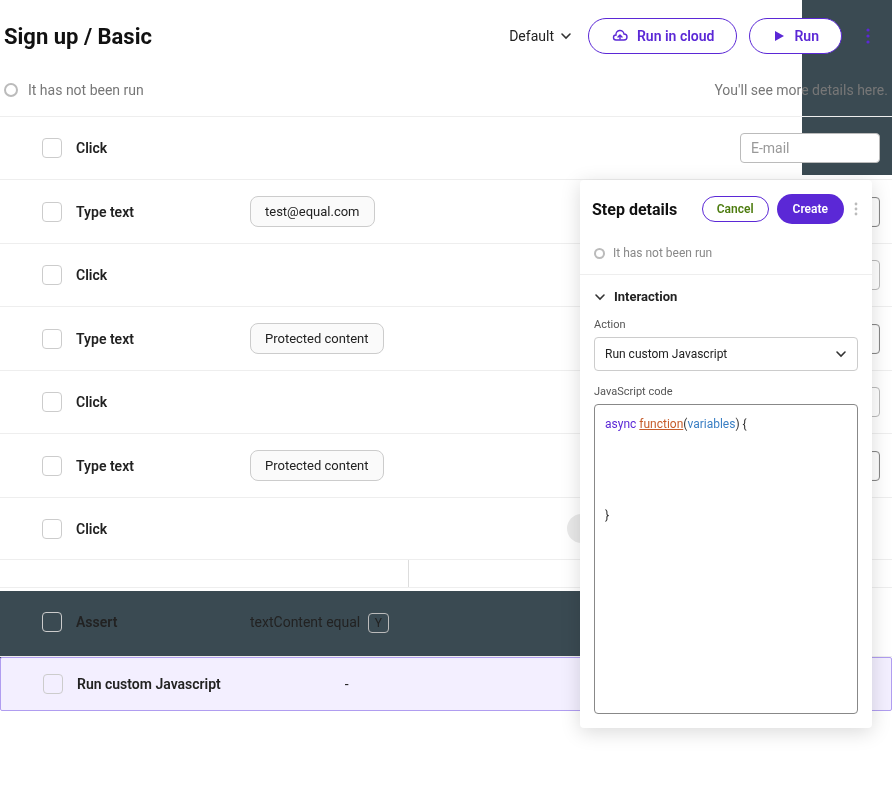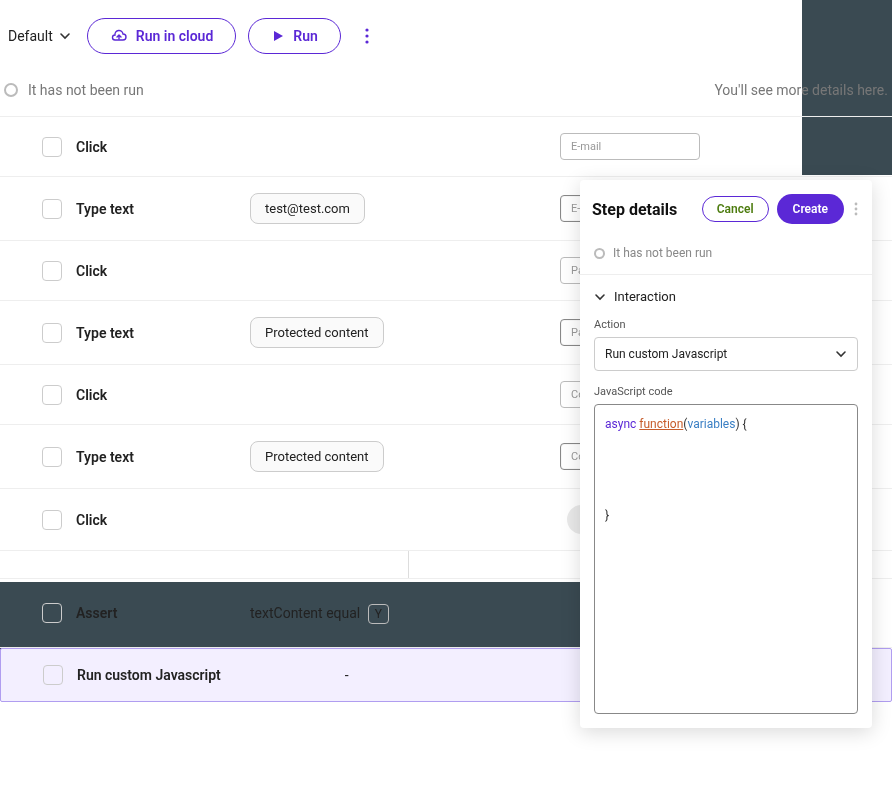--- a/index.html
+++ b/index.html
@@ -20,21 +20,21 @@
 .status-dot { width: 14px; height: 14px; border: 2px solid #bbb; border-radius: 50%; }
 
 
 .steps { }
 .step-row { display: flex; align-items: center; padding: 16px 12px; border-bottom: 1px solid #eee; gap: 14px; }
 .checkbox { width: 20px; height: 20px; border: 1.5px solid #ccc; border-radius: 4px; flex-shrink: 0; margin-left: 30px; }
 .step-label { font-size: 14px; color: #222; width: 160px; }
 .step-label.bold { font-weight: 600; }
 .step-value { font-size: 14px; color: #222; }
 .pill { border: 1px solid #ccc; border-radius: 8px; padding: 7px 14px; font-size: 13px; background: #fafafa; }
-.field-preview { border: 1px solid #bbb; border-radius: 4px; padding: 6px 10px; font-size: 11px; color: #999; width: 140px; margin-left: auto; margin-right: 180px; background: #fff; }
+.field-preview { border: 1px solid #bbb; border-radius: 4px; padding: 6px 10px; font-size: 14px; color: #999; width: 140px; margin-left: auto; background: #fff; }
 .field-preview.inset { border: 1px solid #888; box-shadow: inset 0 0 0 1px rgba(0,0,0,0.03); }
 .submit-btn { margin-left: auto; margin-right: 180px; background: #e9e9e9; border-radius: 20px; padding: 8px 60px; font-size: 11px; color: #666; }
 .divider-mid { height: 28px; border-bottom: 1px solid #eee; position: relative; }
 .divider-mid::after { content: ''; position: absolute; left: 408px; top: 0; bottom: 0; border-left: 1px solid #ddd; }
 
 
 .group-row { display: flex; align-items: center; padding: 16px 12px; border-top: 1px solid #eee; border-bottom: 1px solid #eee; gap: 14px; background: #fff; }
 .chevron { width: 16px; color: #666; margin-left: 6px; }
 .component-badge { margin-left: auto; border: 1px solid #bbb; border-radius: 16px; padding: 6px 14px; font-size: 12px; color: #777; display: flex; align-items: center; gap: 4px; margin-right: 180px; }
 
@@ -56,38 +56,39 @@
 .panel-title { font-size: 16px; font-weight: 700; color: #111; }
 .panel-actions { display: flex; align-items: center; gap: 8px; }
 .btn-sm-outline { border: 1.5px solid #5b28d6; border-radius: 18px; padding: 5px 14px; background: #fff; color: #4d7c0f; font-size: 12px; font-weight: 600; cursor: pointer; }
 .btn-sm-fill { border: none; border-radius: 18px; padding: 8px 16px; background: #5b28d6; color: #fff; font-size: 12px; font-weight: 600; cursor: pointer; }
 .panel-kebab { color: #aaa; cursor: pointer; font-size: 16px; padding: 0 2px; }
 
 .panel-status { display: flex; align-items: center; gap: 8px; padding: 8px 14px 14px 14px; color: #888; font-size: 12px; }
 .panel-status .status-dot { width: 11px; height: 11px; }
 
 .panel-section { border-top: 1px solid #eee; padding: 14px; }
-.panel-section-header { display: flex; align-items: center; gap: 8px; font-size: 13px; font-weight: 400; color: #222; }
+.panel-section-header { display: flex; align-items: center; gap: 8px; font-size: 13px; font-weight: 700; color: #222; }
 .field-label { font-size: 11px; color: #555; margin: 14px 0 6px 0; }
 .select { border: 1px solid #ccc; border-radius: 4px; padding: 9px 10px; font-size: 12px; color: #222; display: flex; align-items: center; justify-content: space-between; cursor: pointer; }
 .code-area { border: 1.5px solid #888; border-radius: 4px; padding: 10px; font-family: "Courier New", monospace; font-size: 12px; line-height: 1.5; min-height: 310px; color: #333; white-space: pre; }
 .tok-kw { color: #5b28d6; }
 .tok-fn { color: #c75c2b; text-decoration: underline; }
 .tok-var { color: #3a7fc4; }
 
 .main-wrap { position: relative; }
 svg { display: block; }
 </style>
 </head>
 <body>
 
 <div class="main-wrap">
   <div class="dark-bg"></div>
 
   <div class="header">
+    <div class="title">Sign up / Basic</div>
     <div class="header-right">
       <div class="dropdown">
         <span>Default</span>
         <svg width="12" height="12" viewBox="0 0 12 12">
             <path d="M2 4l4 4 4-4" stroke="#333" stroke-width="1.6" fill="none" stroke-linecap="round"></path>
           </svg>
       </div>
       <button class="btn-outline">
         <svg width="18" height="14" viewBox="0 0 18 14">
             <path d="M5 11h8a3 3 0 000-6 4 4 0 00-8 1 2.5 2.5 0 000 5z" stroke="#5b28d6" stroke-width="1.4" fill="none"></path>
@@ -123,21 +124,21 @@
 
     <div class="step-row">
       <div class="checkbox"></div>
       <div class="step-label bold">Click</div>
       <div class="field-preview">E-mail</div>
     </div>
 
     <div class="step-row">
       <div class="checkbox"></div>
       <div class="step-label bold">Type text</div>
-      <div class="step-value pill">test@test.com</div>
+      <div class="step-value pill">test@equal.com</div>
       <div class="field-preview inset">E-mail</div>
     </div>
 
     <div class="step-row">
       <div class="checkbox"></div>
       <div class="step-label bold">Click</div>
       <div class="field-preview">Password</div>
     </div>
 
     <div class="step-row">

